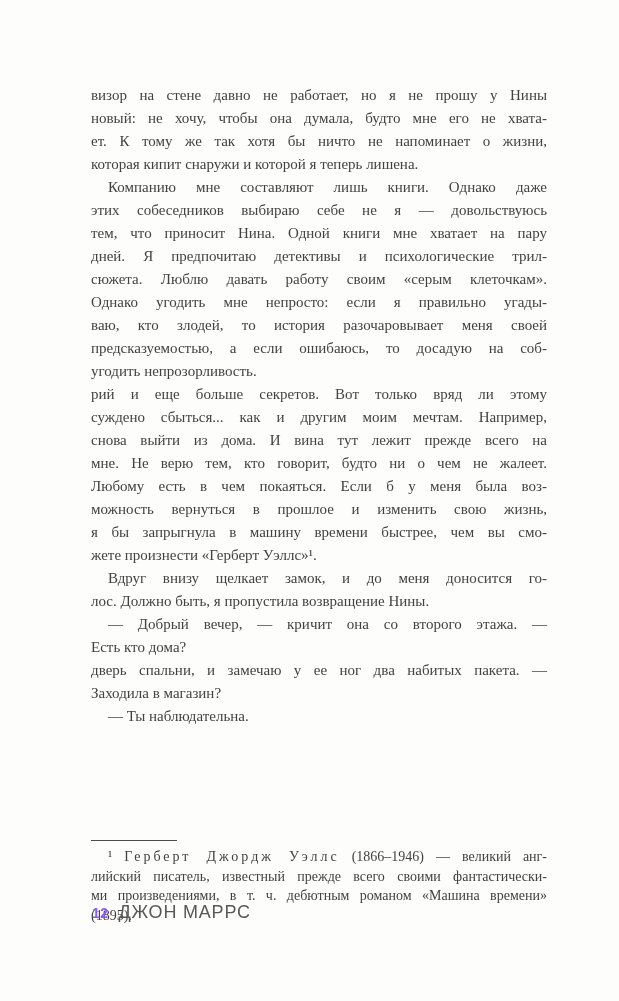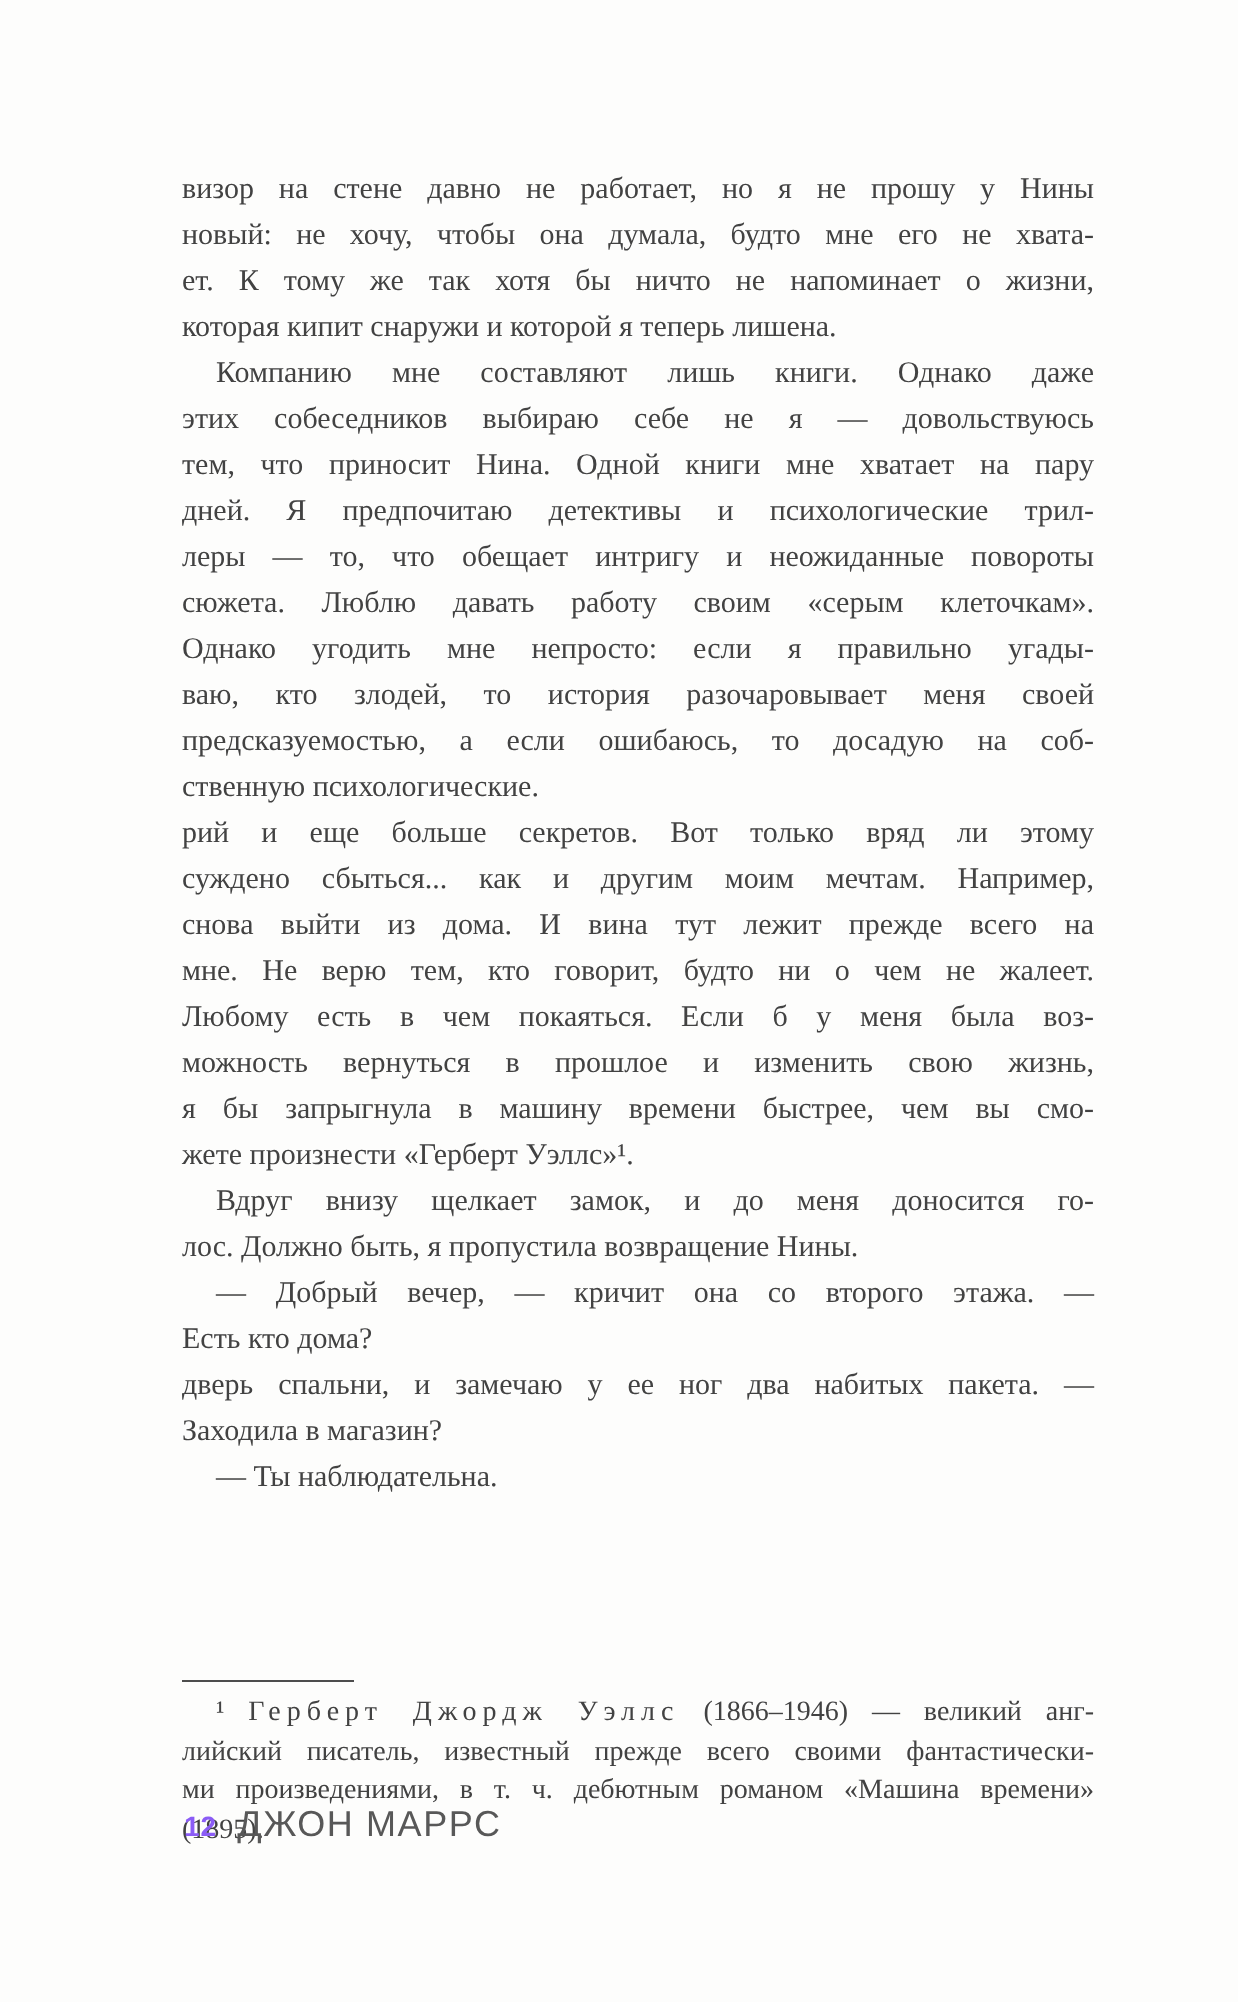--- a/index.html
+++ b/index.html
@@ -89,26 +89,25 @@
         <div class="line">визор на стене давно не работает, но я не прошу у Нины</div>
         <div class="line">новый: не хочу, чтобы она думала, будто мне его не хвата-</div>
         <div class="line">ет. К тому же так хотя бы ничто не напоминает о жизни,</div>
         <div class="line plast">которая кипит снаружи и которой я теперь лишена.</div>
       </div>
       <div class="paragraph">
         <div class="line indent">Компанию мне составляют лишь книги. Однако даже</div>
         <div class="line">этих собеседников выбираю себе не я — довольствуюсь</div>
         <div class="line">тем, что приносит Нина. Одной книги мне хватает на пару</div>
         <div class="line">дней. Я предпочитаю детективы и психологические трил-</div>
-        <div class="line">леры — то, что обещает интригу и неожиданные повороты</div>
         <div class="line">сюжета. Люблю давать работу своим «серым клеточкам».</div>
         <div class="line">Однако угодить мне непросто: если я правильно угады-</div>
         <div class="line">ваю, кто злодей, то история разочаровывает меня своей</div>
         <div class="line">предсказуемостью, а если ошибаюсь, то досадую на соб-</div>
-        <div class="line plast">ственную психологические.</div>
+        <div class="line plast">угодить непрозорливость.</div>
       </div>
       <div class="paragraph">
         <div class="line">рий и еще больше секретов. Вот только вряд ли этому</div>
         <div class="line">суждено сбыться... как и другим моим мечтам. Например,</div>
         <div class="line">снова выйти из дома. И вина тут лежит прежде всего на</div>
         <div class="line">мне. Не верю тем, кто говорит, будто ни о чем не жалеет.</div>
         <div class="line">Любому есть в чем покаяться. Если б у меня была воз-</div>
         <div class="line">можность вернуться в прошлое и изменить свою жизнь,</div>
         <div class="line">я бы запрыгнула в машину времени быстрее, чем вы смо-</div>
         <div class="line plast">жете произнести «Герберт Уэллс»¹.</div>

